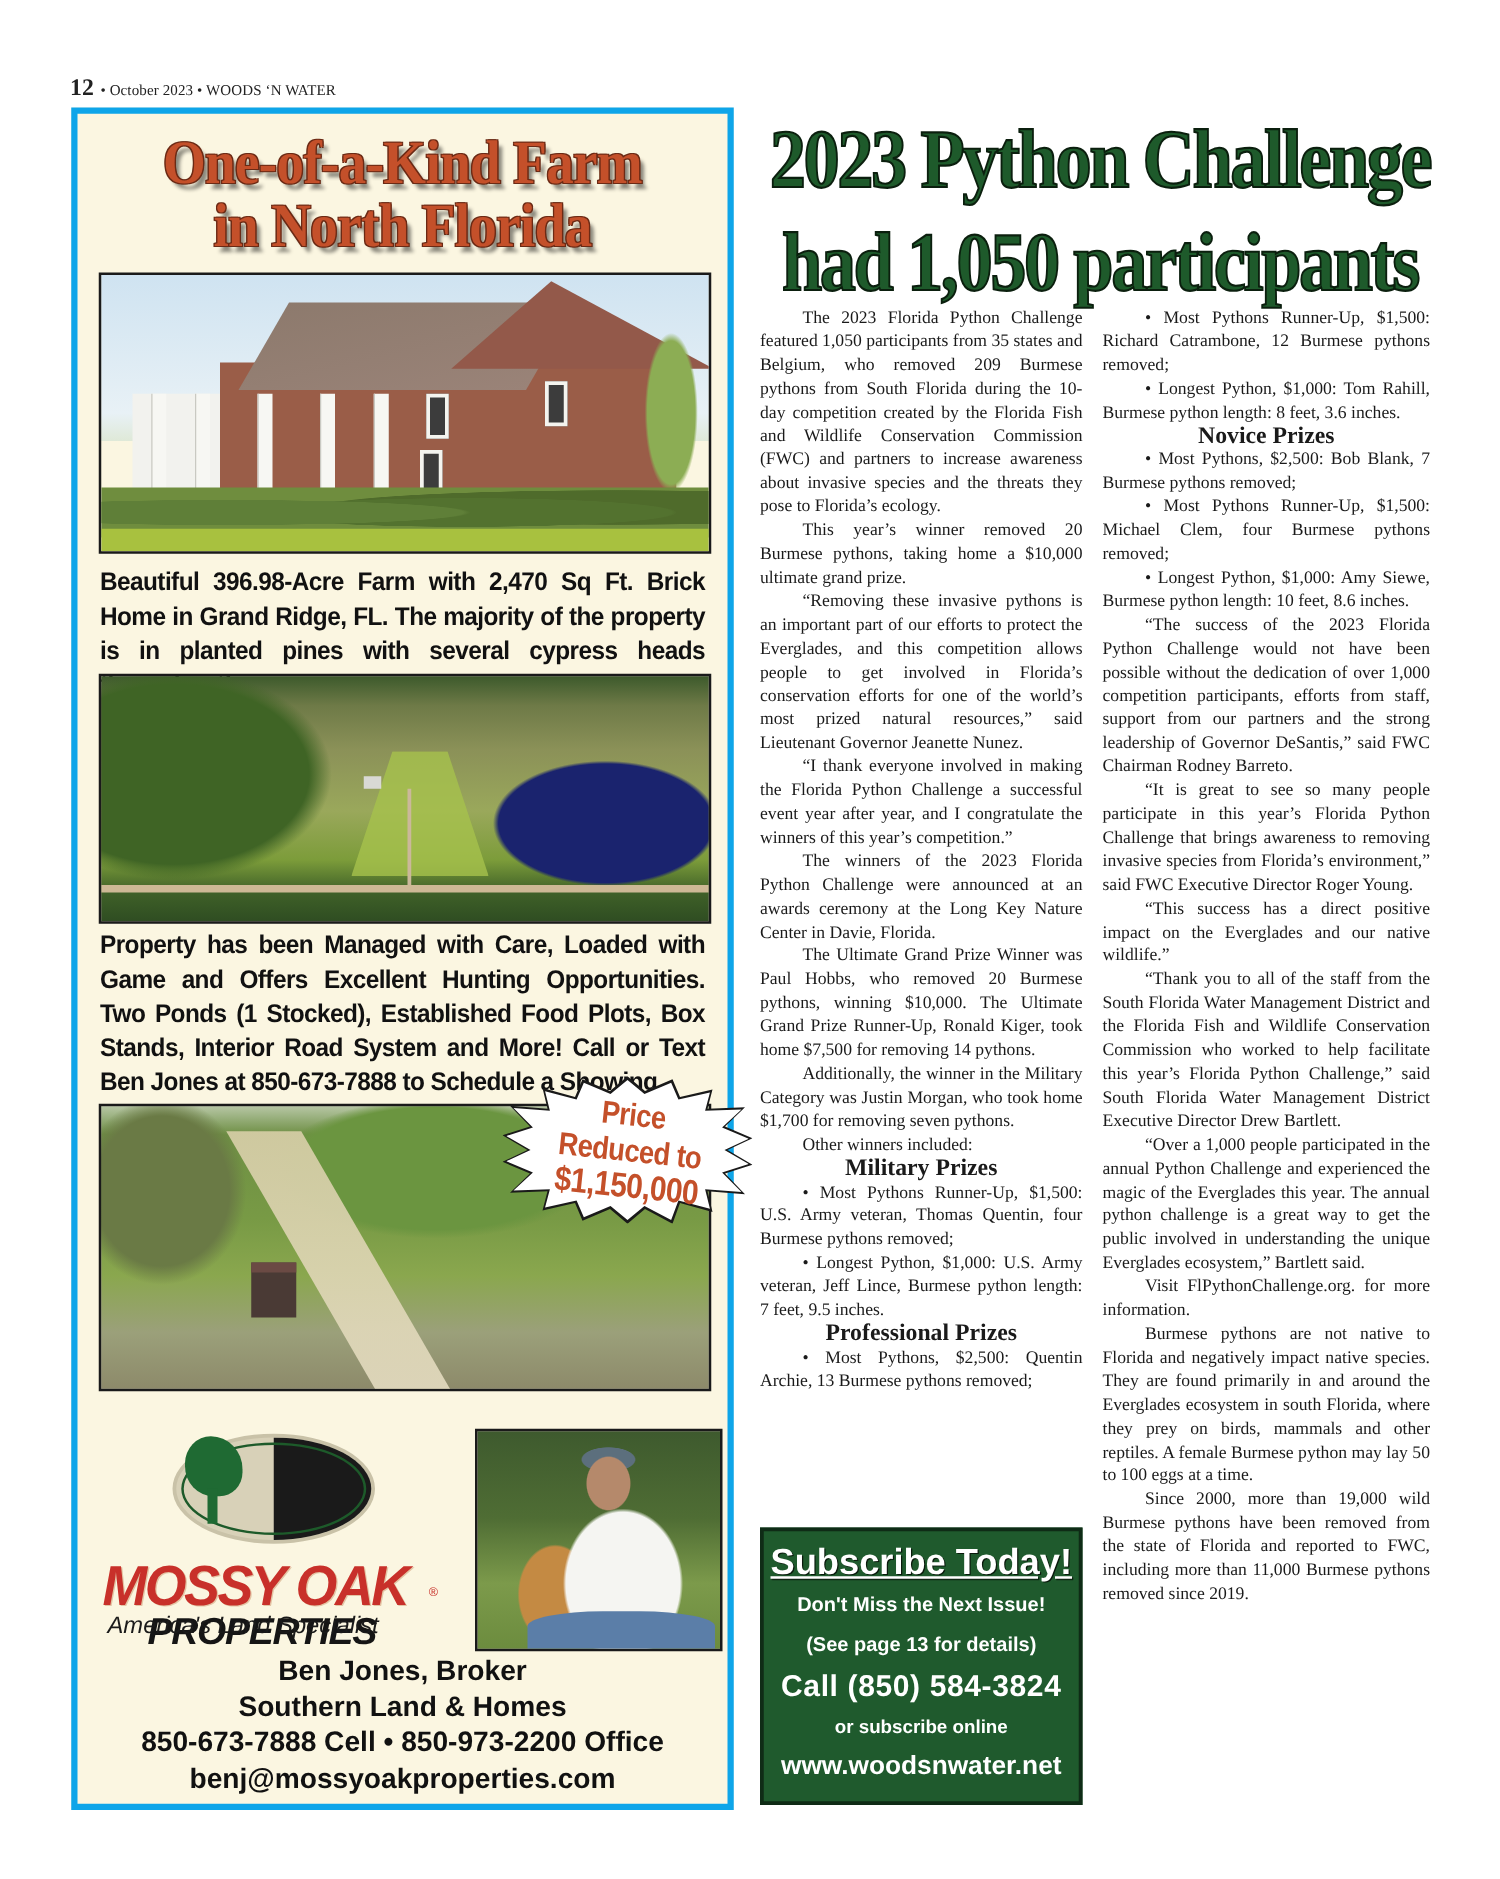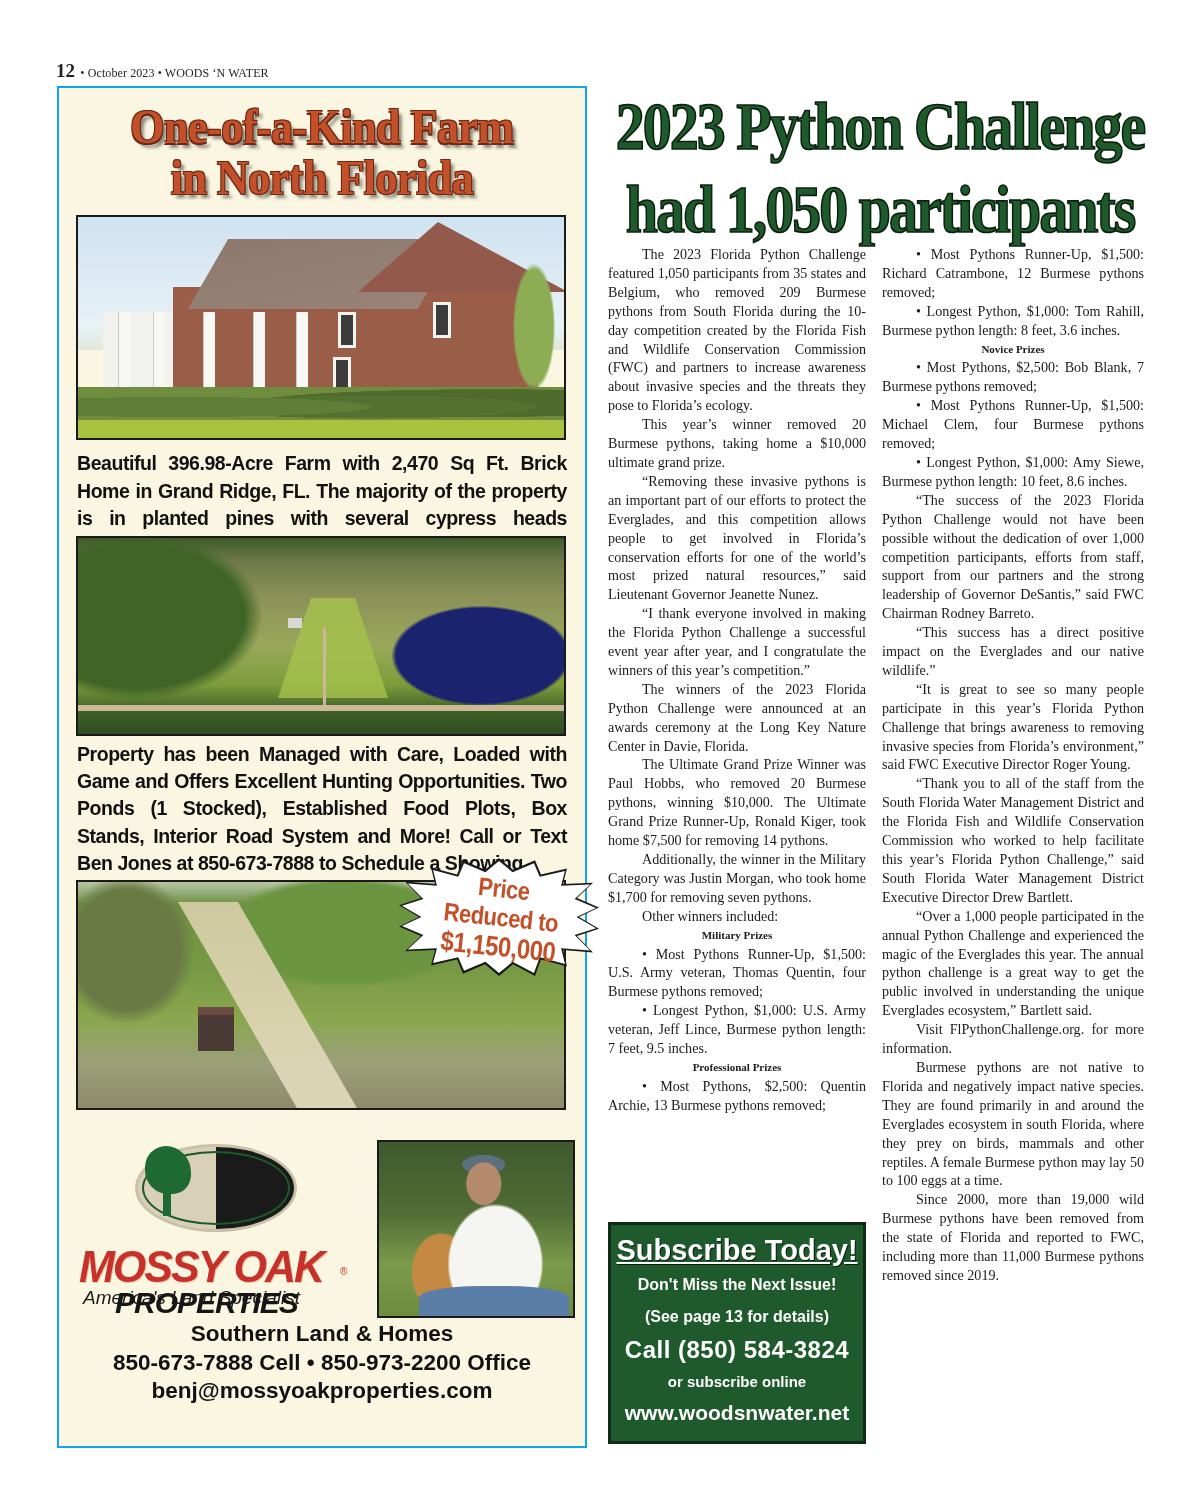--- a/index.html
+++ b/index.html
@@ -4,21 +4,21 @@
 <style>
   * { box-sizing: border-box; margin: 0; padding: 0; }
   html, body { width: 1200px; height: 1503px; background: #ffffff; overflow: hidden; }
   body { position: relative; font-family: "Liberation Serif", serif; color: #1a1a1a; }
 
   
   .folio { position: absolute; left: 56px; top: 60px; font-size: 12px; font-family: "Liberation Serif", serif; color: #222; letter-spacing: 0.1px; }
   .folio .pg { font-size: 19px; font-weight: bold; margin-right: 2px; }
 
   
-  .ad { position: absolute; left: 57px; top: 86px; width: 530px; height: 1362px; border: 2px solid #0ea5e9; background: #fbf6e1; }
+  .ad { position: absolute; left: 57px; top: 86px; width: 530px; height: 1362px; border: 5px solid #0ea5e9; background: #fbf6e1; }
   .ad-title { position: absolute; left: 0; right: 0; top: 14px; text-align: center; font-family: "Liberation Serif", serif; font-weight: 900; font-size: 44px; line-height: 1.03; color: #c4502a; letter-spacing: -0.5px;
     text-shadow: 1px 1px 0 #6b2a15, -1px -1px 0 #6b2a15, 1px -1px 0 #6b2a15, -1px 1px 0 #6b2a15, 4px 4px 3px rgba(0,0,0,0.45); transform: scaleY(1.12); transform-origin: top center; }
   .photo { position: absolute; border: 2px solid #1a1a1a; overflow: hidden; }
   .photo-house { left: 17px; top: 127px; width: 490px; height: 225px;
     background: linear-gradient(180deg, #cfe3f1 0%, #e8f1f6 50%, #dfe9d8 60%, transparent 60%); }
   .house-roof { position: absolute; left: 130px; top: 22px; width: 230px; height: 70px; background: linear-gradient(165deg, #8d7a6d, #9a8378); transform: skewX(-30deg); }
   .house-wall { position: absolute; left: 95px; top: 70px; width: 365px; height: 130px; background: #9a5d48; }
   .house-gable { position: absolute; left: 280px; top: 5px; width: 0; height: 0; border-left: 80px solid transparent; border-right: 130px solid transparent; border-bottom: 70px solid #93594a; }
   .house-porch { position: absolute; left: 25px; top: 95px; width: 210px; height: 110px; background: #f2f2ee; }
   .col { position: absolute; top: 95px; width: 12px; height: 110px; background: #f7f7f3; border-left: 1px solid #c9c9c2; }
@@ -80,21 +80,21 @@
   .contact { position: absolute; left: 0; right: 0; top: 1237px; text-align: center; font-family: "Liberation Sans", sans-serif; font-weight: bold; color: #111; }
   .contact div { font-size: 22.5px; line-height: 28.5px; }
 
   
   .headline { position: absolute; left: 600px; top: 86px; width: 560px; text-align: center; font-family: "Liberation Serif", serif; font-weight: 900; font-size: 58px; line-height: 72px; color: #1e5a2b;
     -webkit-text-stroke: 1.5px #0b1f0e; letter-spacing: -2px; transform: scaleY(1.15); transform-origin: top center; }
   .col-text { position: absolute; font-family: "Liberation Serif", serif; font-size: 14.1px; line-height: 18.9px; color: #1a1a1a; text-align: justify; hyphens: manual; }
   .col-a { left: 608px; top: 245px; width: 258px; }
   .col-b { left: 882px; top: 245px; width: 262px; }
   .col-text p { text-indent: 34px; }
-  .col-text h4 { text-align: center; font-weight: bold; font-size: 11px; line-height: 18.9px; }
+  .col-text h4 { text-align: center; font-weight: bold; font-size: 19px; line-height: 18.9px; }
 
   .subscribe { position: absolute; left: 608px; top: 1222px; width: 258px; height: 222px; background: #1f5a2d; border: 3px solid #0f2b16; text-align: center; color: #ffffff; font-family: "Liberation Sans", sans-serif; font-weight: bold; padding-top: 6px; }
   .sub-title { font-size: 29px; line-height: 38px; letter-spacing: 0px; text-shadow: 1px 1px 0 #0a1a0d; text-decoration: underline; }
   .sub-line { font-size: 16px; line-height: 32px; }
   .sub-phone { font-size: 24px; line-height: 34px; letter-spacing: 0.5px; }
   .sub-small { font-size: 15px; line-height: 30px; }
   .sub-url { font-size: 21px; line-height: 32px; }
 </style>
 </head>
 <body>
@@ -162,20 +162,21 @@
     <div class="logo-reg">®</div>
     <div class="logo-properties">PROPERTIES</div>
   </div>
   <div class="logo-tagline" style="left:24px;top:1199px">America's Land Specialist</div>
 
   <div class="photo photo-agent">
     <div class="agent-jeans"></div>
   </div>
 
   <div class="contact" style="top:1232px">
+    <div>Ben Jones, Broker</div>
     <div>Southern Land &amp; Homes</div>
     <div>850-673-7888 Cell • 850-973-2200 Office</div>
     <div>benj@mossyoakproperties.com</div>
   </div>
 </div>
 
 <div class="headline">
   <div>2023 Python Challenge</div>
   <div>had 1,050 participants</div>
 </div>
@@ -206,20 +207,20 @@
 </div>
 
 <div class="col-text col-b">
   <p>• Most Pythons Runner-Up, $1,500: Richard Catrambone, 12 Burmese pythons removed;</p>
   <p>• Longest Python, $1,000: Tom Rahill, Burmese python length: 8 feet, 3.6 inches.</p>
   <h4>Novice Prizes</h4>
   <p>• Most Pythons, $2,500: Bob Blank, 7 Burmese pythons removed;</p>
   <p>• Most Pythons Runner-Up, $1,500: Michael Clem, four Burmese pythons removed;</p>
   <p>• Longest Python, $1,000: Amy Siewe, Burmese python length: 10 feet, 8.6 inches.</p>
   <p>“The success of the 2023 Florida Python Challenge would not have been possible without the dedication of over 1,000 competition participants, efforts from staff, support from our partners and the strong leadership of Governor DeSantis,” said FWC Chairman Rodney Barreto.</p>
+  <p>“It is great to see so many people participate in this year’s Florida Python Challenge that brings awareness to removing invasive species from Florida’s environment,” said FWC Executive Director Roger Young.</p>
   <p>“This success has a direct positive impact on the Everglades and our native wildlife.”</p>
-  <p>“It is great to see so many people participate in this year’s Florida Python Challenge that brings awareness to removing invasive species from Florida’s environment,” said FWC Executive Director Roger Young.</p>
   <p>“Thank you to all of the staff from the South Florida Water Management District and the Florida Fish and Wildlife Conservation Commission who worked to help facilitate this year’s Florida Python Challenge,” said South Florida Water Management District Executive Director Drew Bartlett.</p>
   <p>“Over a 1,000 people participated in the annual Python Challenge and experienced the magic of the Everglades this year. The annual python challenge is a great way to get the public involved in understanding the unique Everglades ecosystem,” Bartlett said.</p>
   <p>Visit FlPythonChallenge.org. for more information.</p>
   <p>Burmese pythons are not native to Florida and negatively impact native species. They are found primarily in and around the Everglades ecosystem in south Florida, where they prey on birds, mammals and other reptiles. A female Burmese python may lay 50 to 100 eggs at a time.</p>
   <p>Since 2000, more than 19,000 wild Burmese pythons have been removed from the state of Florida and reported to FWC, including more than 11,000 Burmese pythons removed since 2019.</p>
 </div>
 
 </body></html>

